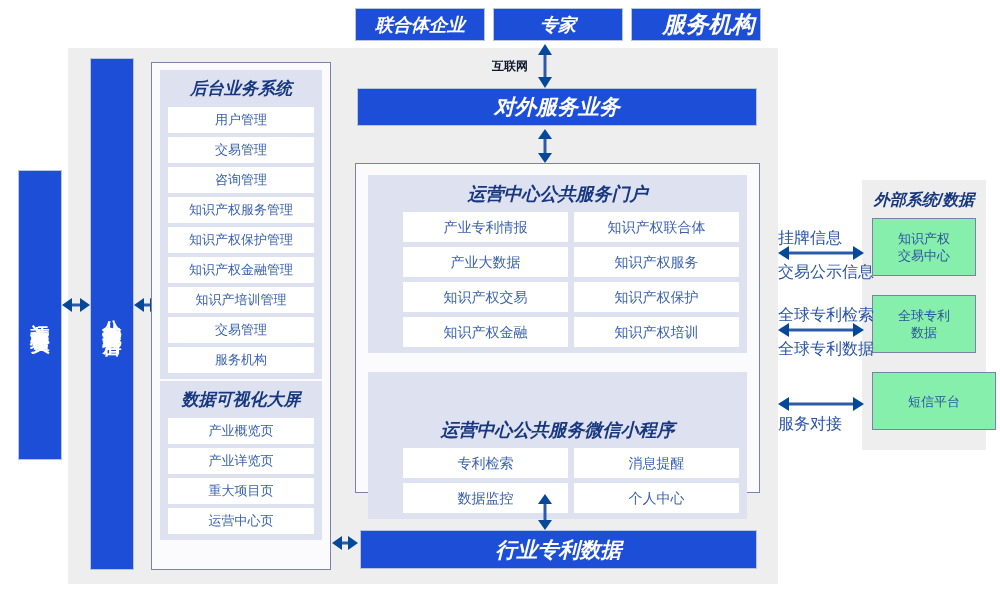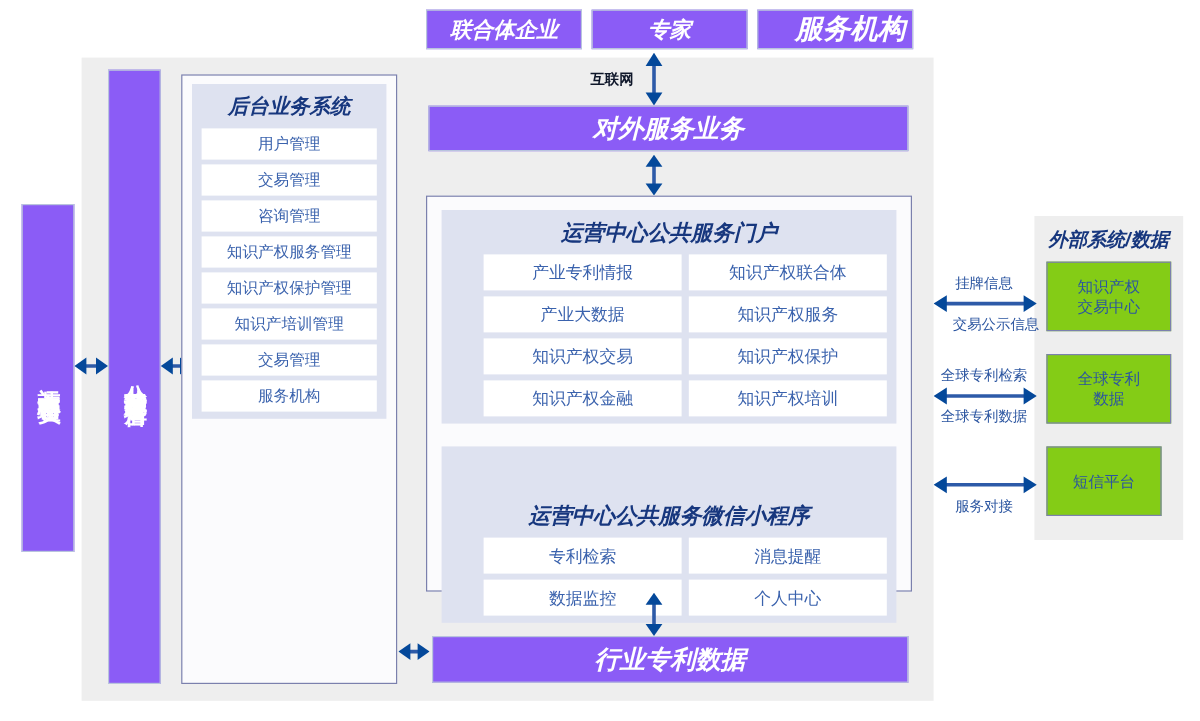--- a/index.html
+++ b/index.html
@@ -5,21 +5,21 @@
   html,body{margin:0;padding:0;}
   body{
     width:1000px;height:601px;background:#ffffff;
     font-family:"Liberation Sans","DejaVu Sans",sans-serif;
     overflow:hidden;position:relative;
   }
   .stage{position:absolute;left:0;top:0;width:1000px;height:601px;}
 
   
   .blue{
-    background:#8b5cf6;color:#ffffff;font-weight:bold;font-style:italic;
+    background:#1d4ed8;color:#ffffff;font-weight:bold;font-style:italic;
     display:flex;align-items:center;justify-content:center;
     border:1px solid #b9c4dd;box-sizing:border-box;text-align:center;
   }
   .blue.vertical{
     writing-mode:vertical-rl;text-orientation:upright;letter-spacing:2px;
     font-style:normal;
   }
 
   
   .gray-panel{position:absolute;background:#eeeeee;}
@@ -46,31 +46,31 @@
   .cell:last-child{margin-bottom:0;}
   .grid2{display:grid;grid-template-columns:1fr 1fr;gap:5px 6px;margin-left:27px;}
   .grid2 .cell{margin-bottom:0;height:30px;line-height:30px;font-size:14px;}
 
   
   .ext-title{
     position:absolute;color:#17377e;font-weight:bold;font-style:italic;
     font-size:16px;text-align:center;
   }
   .ext-box{
-    position:absolute;border:1px solid #7b80ad;background:#84cc16;
+    position:absolute;border:1px solid #7b80ad;background:#86efac;
     color:#2b55a0;font-size:13px;line-height:17px;text-align:center;
     display:flex;align-items:center;justify-content:center;box-sizing:border-box;
   }
 
   
   .arrow{position:absolute;}
   .arrow svg{display:block;}
   .arrow-label{
-    position:absolute;color:#2b55a0;font-size:12px;white-space:nowrap;
-    text-align:center;
+    position:absolute;color:#2b55a0;font-size:16px;white-space:nowrap;
+    text-align:left;
   }
   .net-label{
     position:absolute;color:#0f172a;font-size:12px;font-weight:bold;white-space:nowrap;
   }
 </style>
 </head>
 <body>
 
 <div class="stage">
 
@@ -135,25 +135,33 @@
 
   <div class="outline" style="left:151px;top:62px;width:180px;height:508px;"></div>
 
   <div class="group" style="left:160px;top:70px;width:162px;">
     <div class="group-title">后台业务系统</div>
     <div class="cell">用户管理</div>
     <div class="cell">交易管理</div>
     <div class="cell">咨询管理</div>
     <div class="cell">知识产权服务管理</div>
     <div class="cell">知识产权保护管理</div>
+    <div class="cell">知识产权金融管理</div>
     <div class="cell">知识产培训管理</div>
     <div class="cell">交易管理</div>
     <div class="cell">服务机构</div>
   </div>
 
+  <div class="group" style="left:160px;top:381px;width:162px;">
+    <div class="group-title">数据可视化大屏</div>
+    <div class="cell">产业概览页</div>
+    <div class="cell">产业详览页</div>
+    <div class="cell">重大项目页</div>
+    <div class="cell">运营中心页</div>
+  </div>
 
   <div class="arrow" style="left:332px;top:535px;">
     <svg width="26" height="16" viewBox="0 0 26 16">
       <line x1="7" y1="8" x2="19" y2="8" stroke="#2d5aa8" stroke-width="3"></line>
       <polygon points="0,8 10,1 10,15" fill="#04489a"></polygon>
       <polygon points="26,8 16,1 16,15" fill="#04489a"></polygon>
     </svg>
   </div>
 
   <div class="outline" style="left:355px;top:163px;width:405px;height:330px;"></div>
@@ -203,21 +211,21 @@
     </div>
   </div>
 
   <div class="ext-box" style="left:872px;top:295px;width:104px;height:58px;">
     <div>
       <div>全球专利</div>
       <div>数据</div>
     </div>
   </div>
 
-  <div class="ext-box" style="left:872px;top:372px;width:96px;height:58px;align-items:center;">
+  <div class="ext-box" style="left:872px;top:372px;width:124px;height:58px;align-items:center;">
     <div>
       <div>短信平台</div>
     </div>
   </div>
 
   <div class="arrow-label" style="left:778px;top:228px;width:84px;">挂牌信息</div>
   <div class="arrow" style="left:778px;top:245px;">
     <svg width="86" height="16" viewBox="0 0 86 16">
       <line x1="8" y1="8" x2="78" y2="8" stroke="#2d5aa8" stroke-width="3"></line>
       <polygon points="0,8 11,1 11,15" fill="#04489a"></polygon>

